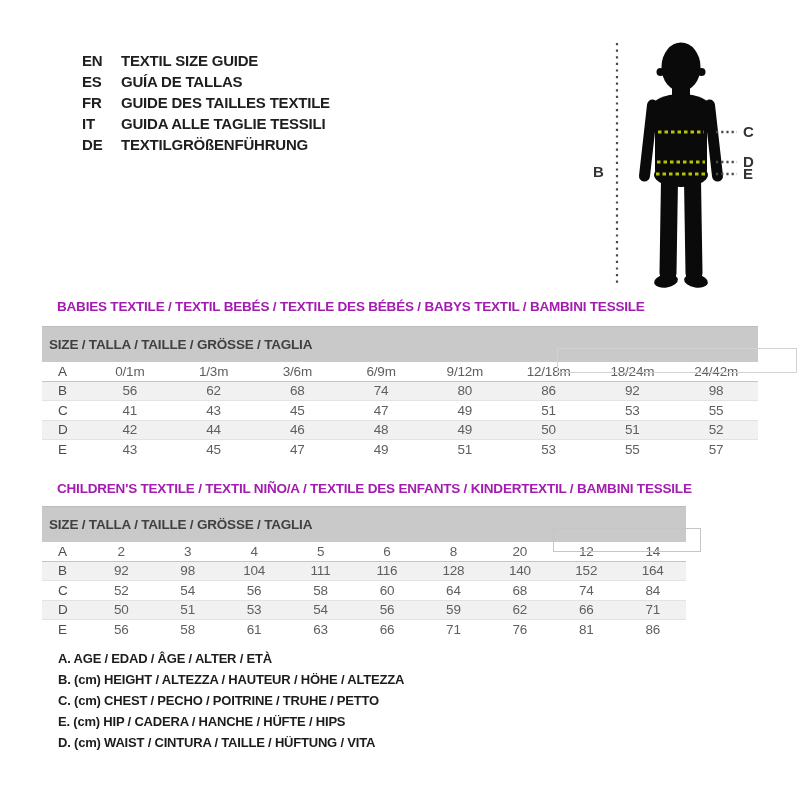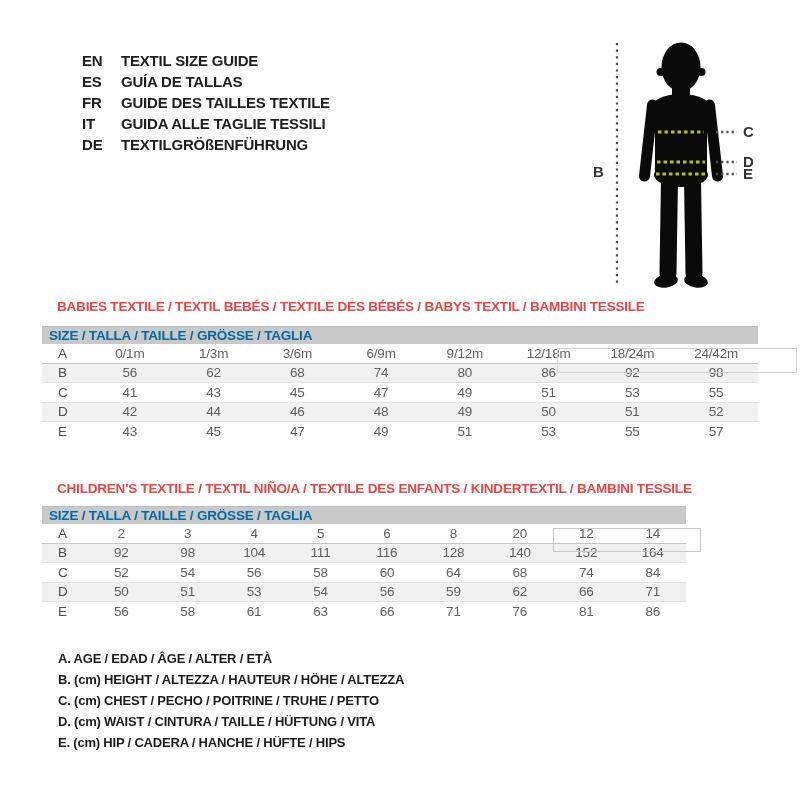--- a/index.html
+++ b/index.html
@@ -9,26 +9,26 @@
   }
   
   .lang-block{position:absolute;left:58px;top:50px;}
   .lang-row{display:flex;height:21px;align-items:center;
     font-size:15px;font-weight:700;color:#1e1e1e;letter-spacing:-0.2px;margin-left:24px;}
   .lang-code{width:39px;flex:0 0 39px;}
   
   .figure-wrap{position:absolute;left:580px;top:18px;width:220px;height:285px;}
   
   .section-title{position:absolute;left:57px;font-size:13.5px;font-weight:700;
-    color:#ef4444;letter-spacing:-0.2px;white-space:nowrap;}
+    color:#a21caf;letter-spacing:-0.2px;white-space:nowrap;}
   
   .size-table{position:absolute;left:42px;}
-  .size-bar{height:18px;background:#c9c9c9;border-top:1px solid #bcbcbc;
+  .size-bar{height:36px;background:#c9c9c9;border-top:1px solid #bcbcbc;
     display:flex;align-items:center;padding-left:7px;box-sizing:border-box;
-    font-size:13.5px;font-weight:700;color:#0369a1;letter-spacing:-0.2px;}
+    font-size:13.5px;font-weight:700;color:#404040;letter-spacing:-0.2px;}
   .trow{display:flex;height:19.5px;align-items:center;box-sizing:border-box;
     border-bottom:1px solid #e3e3e3;}
   .trow.first{border-bottom:1px solid #c5c5c5;}
   .trow.zebra{background:#f1f1f1;}
   .trow:last-child{border-bottom:none;}
   .cell{flex:1;text-align:center;font-size:13.5px;color:#5f5f5f;letter-spacing:-0.2px;}
   .cell.label{flex:0 0 30px;text-align:left;padding-left:16px;color:#4c4c4c;}
   
   .highlight-box{position:absolute;border:1px solid #d2d2d2;background:transparent;}
   
@@ -233,17 +233,17 @@
           <div class="cell">86</div>
         </div>
       </div>
   </div>
   <div class="highlight-box" style="left:553px;top:528px;width:146px;height:22px;border-color:#c6c6c6;"></div>
 
   <div class="legend-block">
     <div class="legend-row">A. AGE / EDAD / ÂGE / ALTER / ETÀ</div>
     <div class="legend-row">B. (cm) HEIGHT / ALTEZZA / HAUTEUR / HÖHE / ALTEZZA</div>
     <div class="legend-row">C. (cm) CHEST / PECHO / POITRINE / TRUHE / PETTO</div>
+    <div class="legend-row">E. (cm) HIP / CADERA / HANCHE / HÜFTE / HIPS</div>
     <div class="legend-row">D. (cm) WAIST / CINTURA / TAILLE / HÜFTUNG / VITA</div>
-    <div class="legend-row">E. (cm) HIP / CADERA / HANCHE / HÜFTE / HIPS</div>
   </div>
 
 </div>
 
 </body></html>

